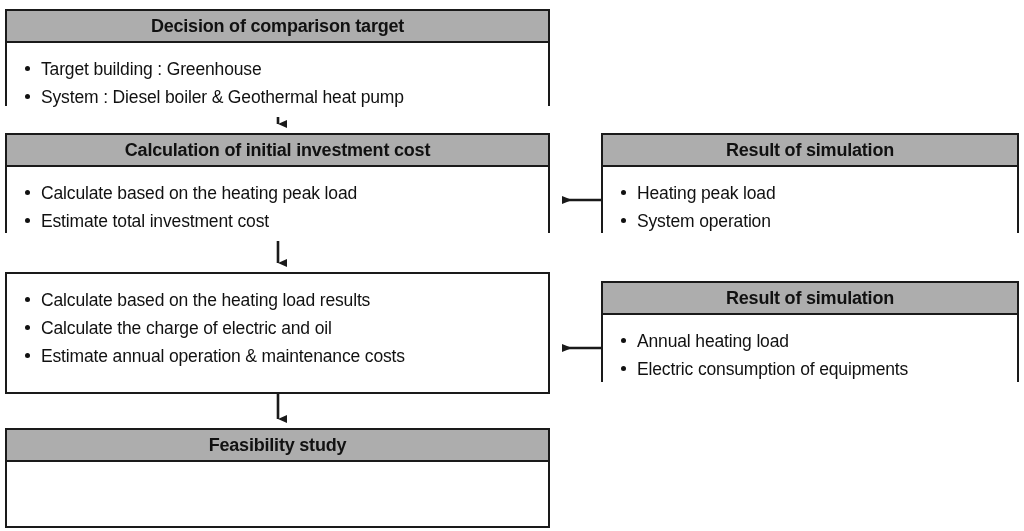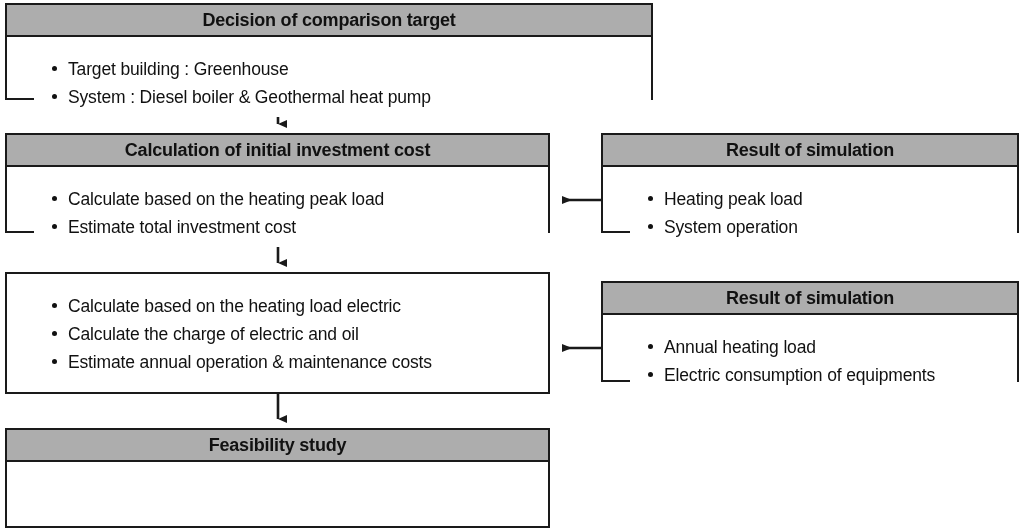--- a/index.html
+++ b/index.html
@@ -36,23 +36,22 @@
     color: #111111;
     font-size: 18px;
     line-height: 30px;
     height: 32px;
     letter-spacing: -0.2px;
     white-space: nowrap;
     overflow: hidden;
   }
   .node-body {
     box-sizing: border-box;
-    padding: 18px 0 6px 0;
+    padding: 12px 0 6px 0;
     background: #ffffff;
-    margin-left: 27px;
   }
   .bullets {
     list-style: none;
     margin: 0;
     padding: 0;
   }
   .bullets li {
     position: relative;
     font-size: 17.5px;
     line-height: 28px;
@@ -65,21 +64,21 @@
     position: absolute;
     left: 18px;
     top: 11px;
     width: 5px;
     height: 5px;
     background: #111111;
     border-radius: 50%;
   }
 
   
-  .n1 { left: 5px;   top: 3px;   width: 648px; height: 97px; }
+  .n1 { left: 5px;   top: 9px;   width: 545px; height: 97px; }
   .n2 { left: 5px;   top: 133px; width: 545px; height: 100px; }
   .n3 { left: 5px;   top: 272px; width: 545px; height: 122px; }
   .n4 { left: 5px;   top: 428px; width: 545px; height: 100px; }
   .r1 { left: 601px; top: 133px; width: 418px; height: 100px; }
   .r2 { left: 601px; top: 281px; width: 418px; height: 101px; }
 
   
   #connectors {
     position: absolute;
     left: 0; top: 0;
@@ -154,21 +153,21 @@
         </li>
       </ul>
     </div>
   </div>
 
   <div class="node n3">
     <div class="node-body">
       <ul class="bullets">
         <li>
           <span class="bullet-dot"></span>
-          <span>Calculate based on the heating load electric</span>
+          <span>Calculate based on the heating load results</span>
         </li>
         <li>
           <span class="bullet-dot"></span>
           <span>Calculate the charge of electric and oil</span>
         </li>
         <li>
           <span class="bullet-dot"></span>
           <span>Estimate annual operation &amp; maintenance costs</span>
         </li>
       </ul>

